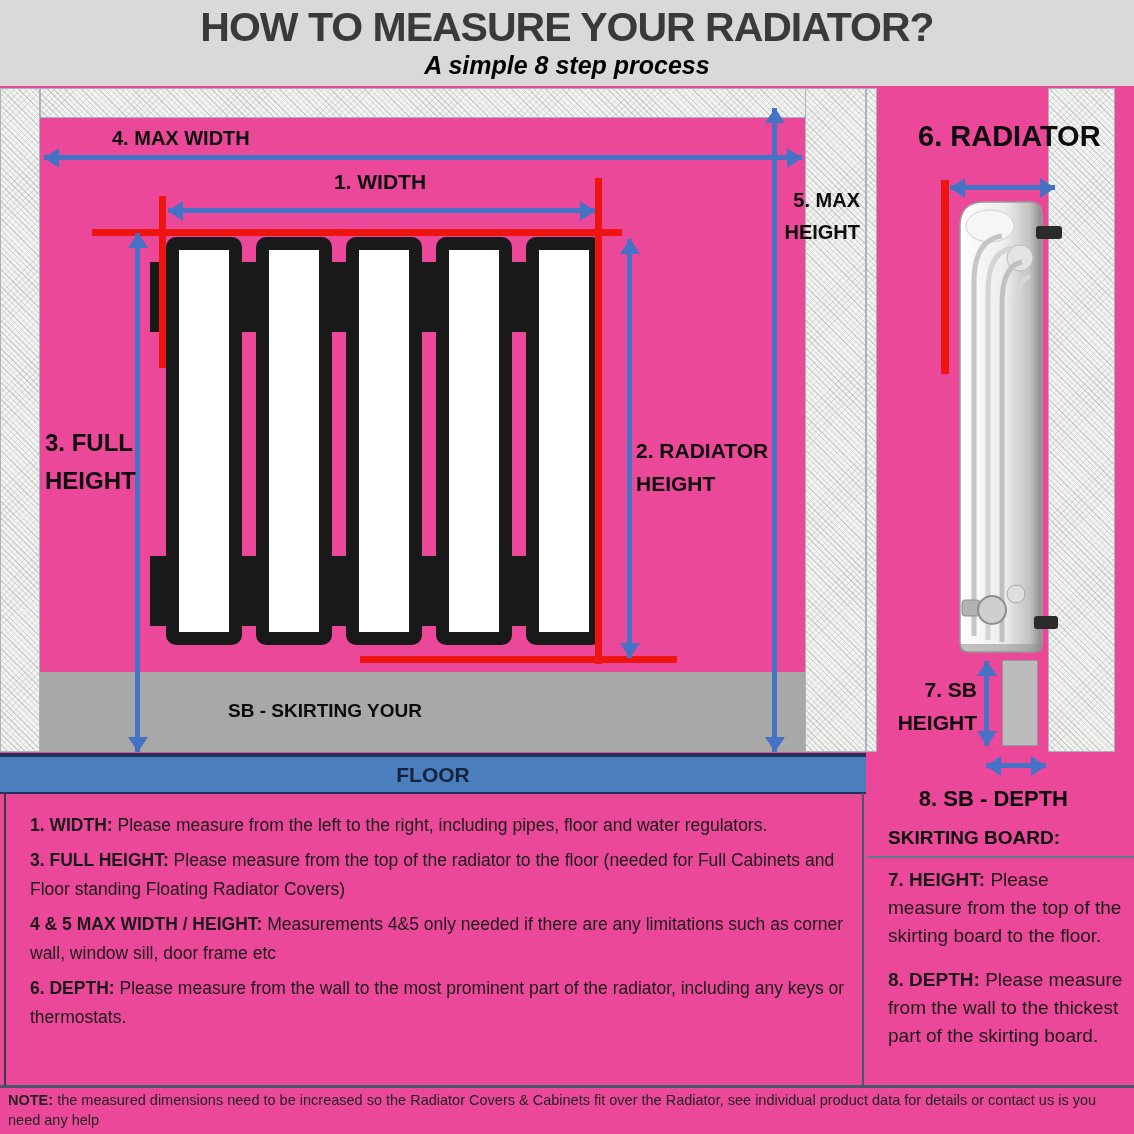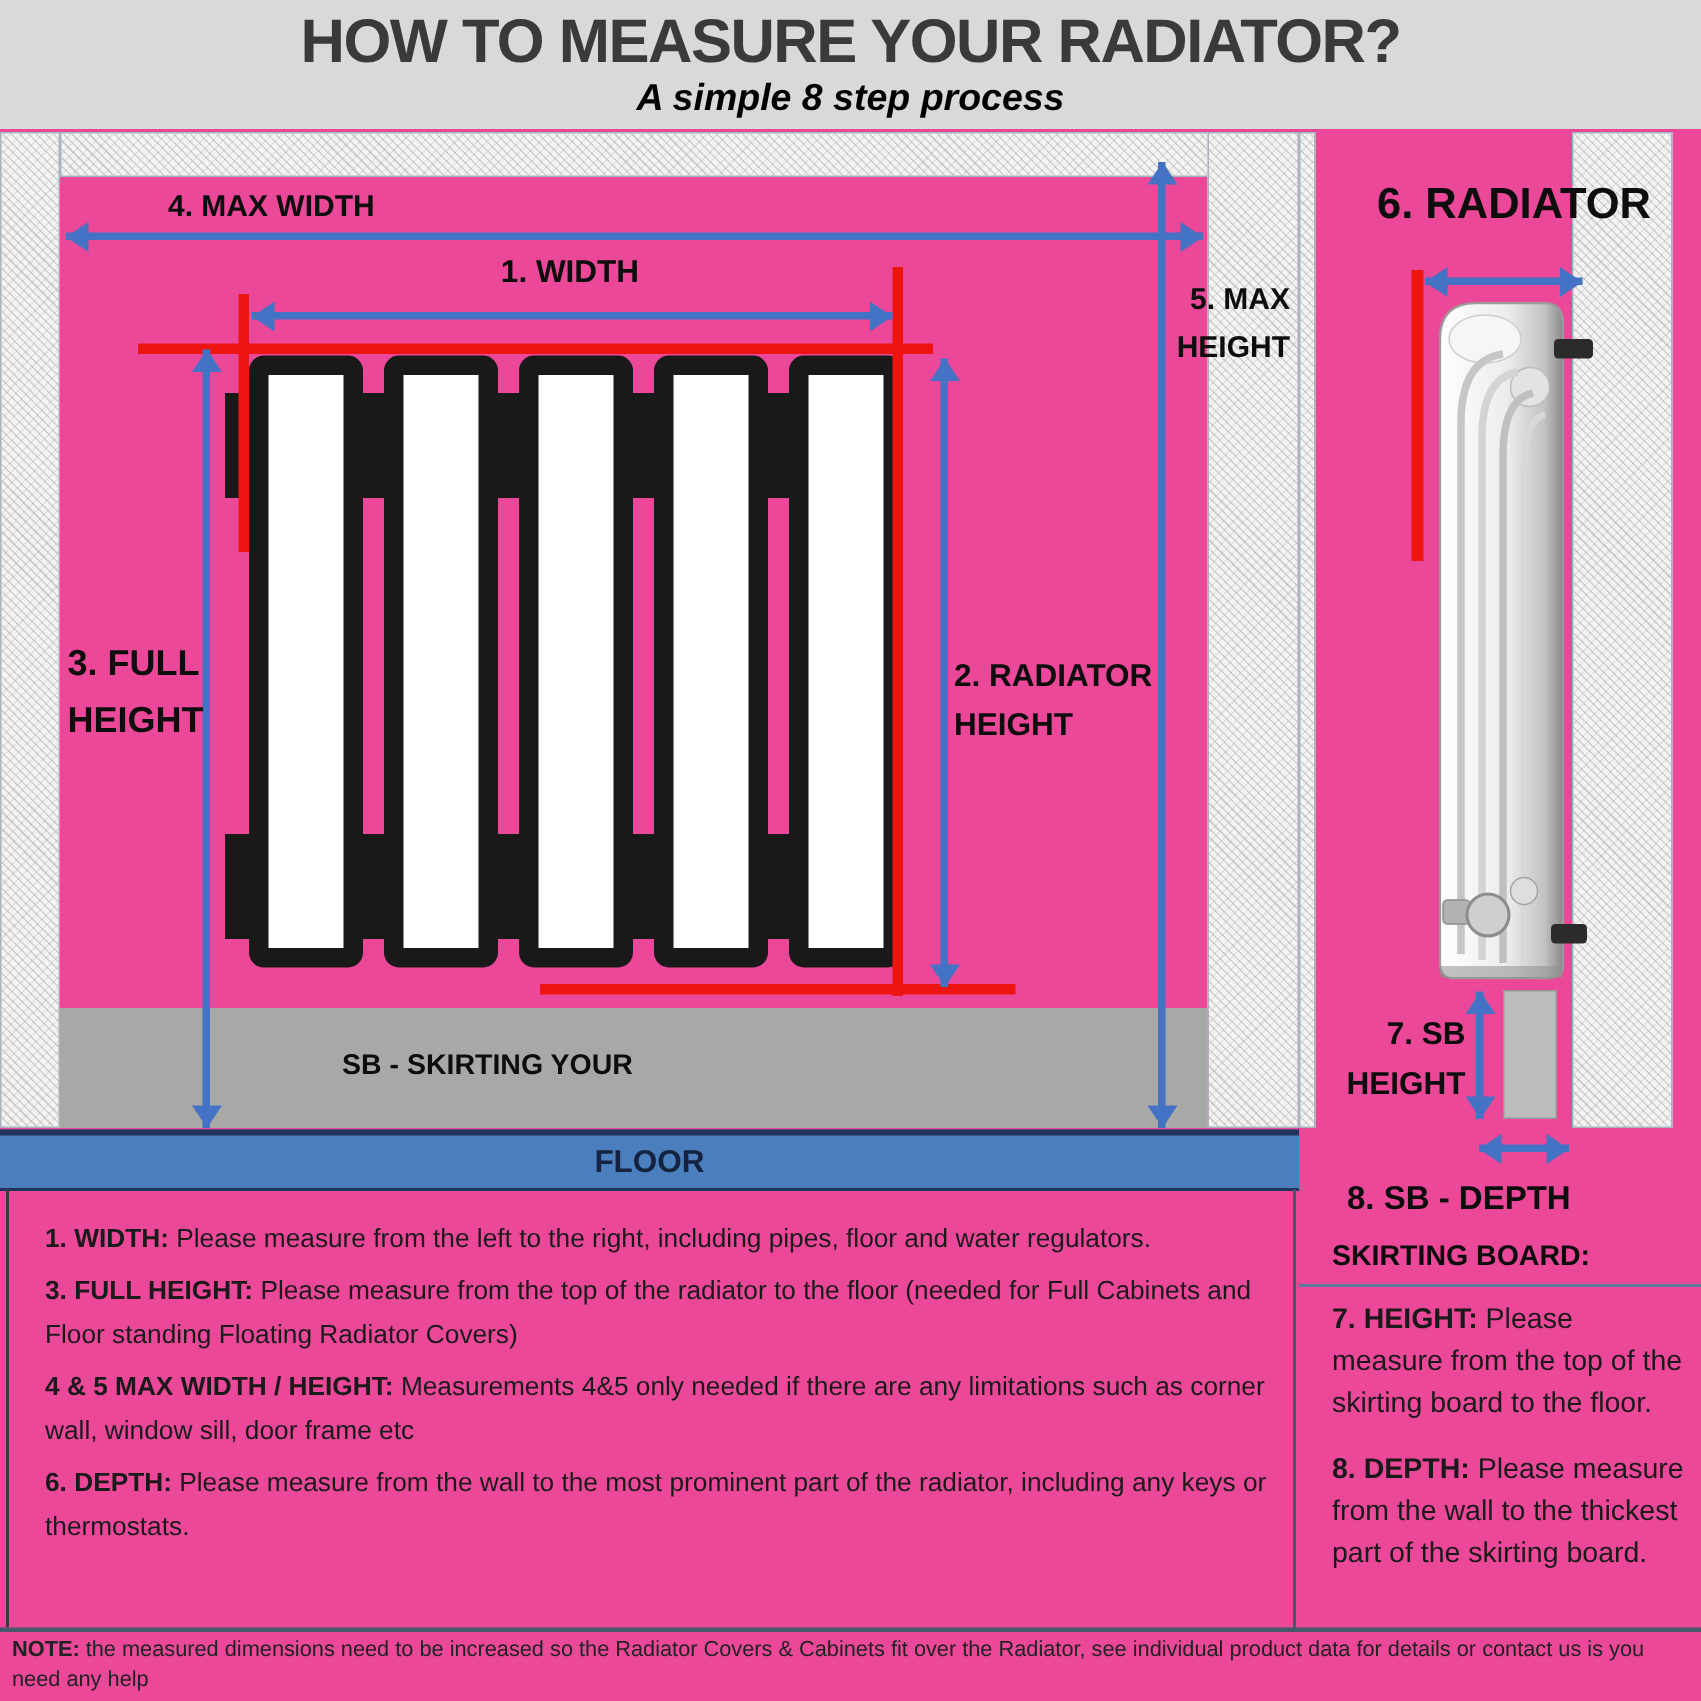--- a/index.html
+++ b/index.html
@@ -142,21 +142,21 @@
   <div class="pipe" style="left:1036px;top:226px;width:26px;height:13px;"></div>
   <div class="pipe" style="left:1034px;top:616px;width:24px;height:13px;"></div>
 
   <div class="sb-rect"></div>
   <div class="av hu hd" style="left:984px;top:661px;height:85px;"></div>
   <div class="lbl" style="left:893px;top:674px;width:84px;text-align:right;font-size:21px;line-height:1.55;">
     <div>7. SB</div>
     <div>HEIGHT</div>
   </div>
   <div class="ah hl hr" style="left:986px;top:763px;width:60px;"></div>
-  <div class="lbl" style="left:898px;top:786px;width:170px;text-align:left;font-size:22px;">8. SB - DEPTH</div>
+  <div class="lbl" style="left:898px;top:786px;width:170px;text-align:right;font-size:22px;">8. SB - DEPTH</div>
   <div class="lbl" style="left:888px;top:827px;font-size:19px;">SKIRTING BOARD:</div>
 
   <div class="rule" style="left:4px;top:793px;width:2px;height:292px;background:#3c3c3c;"></div>
   <div class="rule" style="left:862px;top:793px;width:2px;height:293px;"></div>
   <div class="rule" style="left:866px;top:856px;width:268px;height:2px;background:#5b7a99;"></div>
   <div class="rule" style="left:0;top:1085px;width:1134px;height:3px;"></div>
 
   <div class="instr">
     <p><b>1. WIDTH:</b> <span>Please measure from the left to the right, including pipes, floor and water regulators.</span></p>
     <p><b>3. FULL HEIGHT:</b> <span>Please measure from the top of the radiator to the floor (needed for Full Cabinets and Floor standing Floating Radiator Covers)</span></p>

